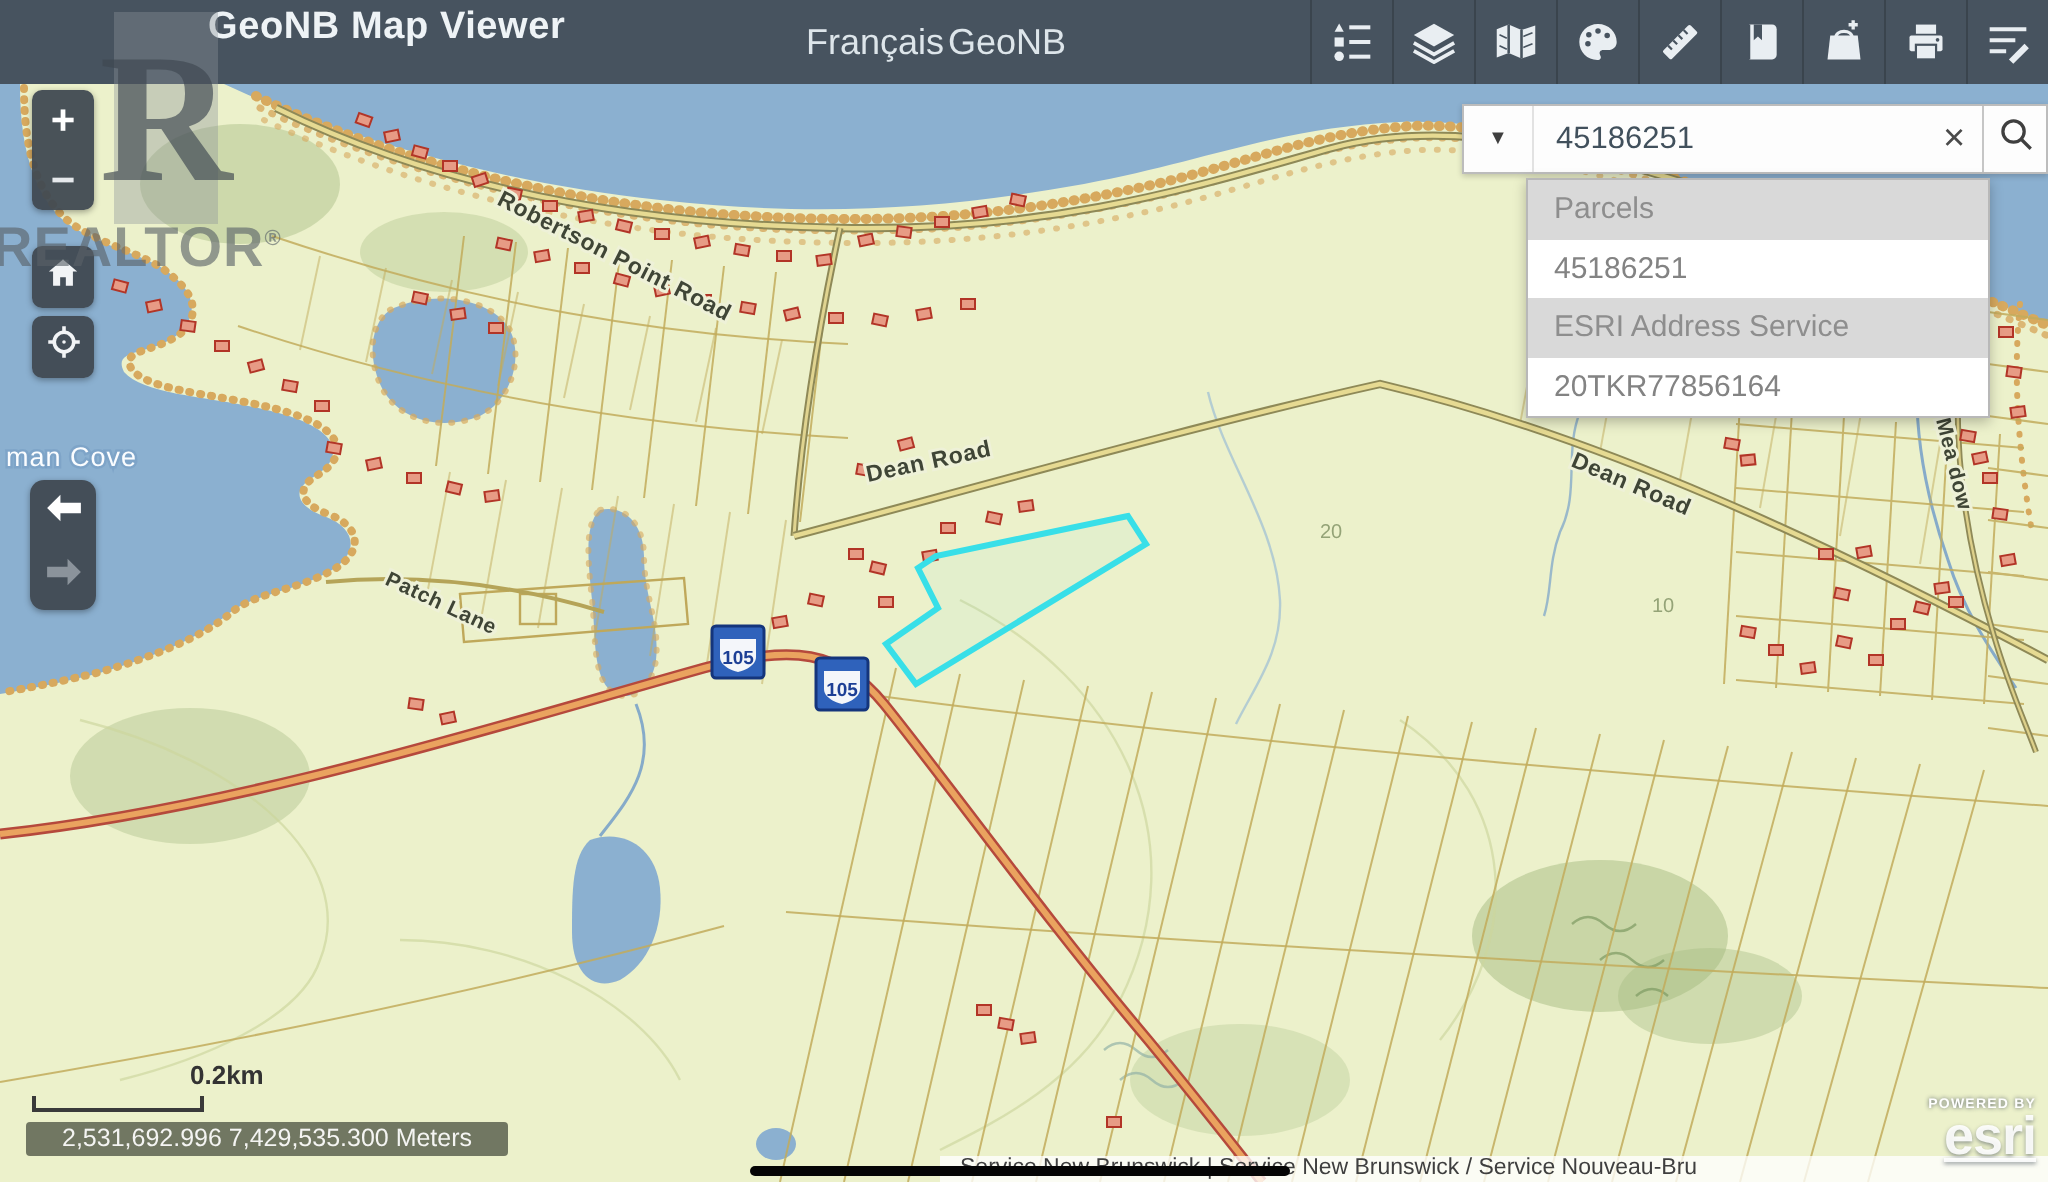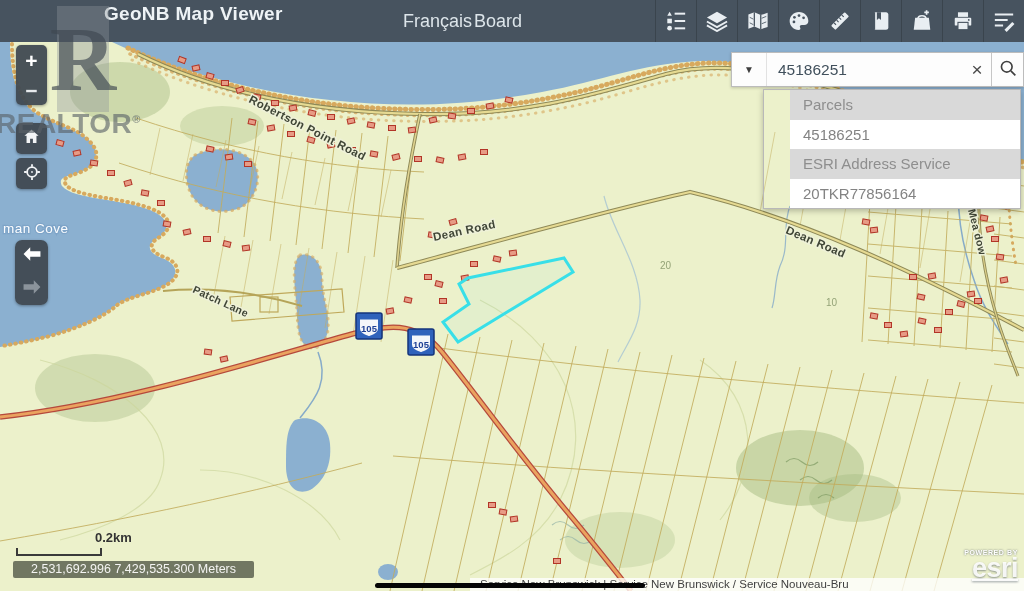--- a/index.html
+++ b/index.html
@@ -42,21 +42,21 @@
              z-index:25;box-shadow:0 1px 3px rgba(0,0,0,.2);}
   .s-arrow{width:34px;display:flex;align-items:center;justify-content:center;color:#3f3f3f;
            font-size:10px;cursor:pointer;border-right:1px solid #e2e2e2;}
   .s-text{flex:1;display:flex;align-items:center;padding-left:11px;font-size:15.5px;color:#41505c;}
   .s-clear{width:28px;display:flex;align-items:center;justify-content:center;font-size:19px;
            color:#4a4a4a;cursor:pointer;}
   .s-div{width:1px;background:#c6c6c6;}
   .s-mag{width:31px;display:flex;align-items:center;justify-content:center;cursor:pointer;}
 
   .dropdown{position:absolute;left:763px;top:89px;width:230px;z-index:26;
-            border:1px solid #b8b8b8;box-shadow:0 2px 6px rgba(0,0,0,.25);font-size:15px;padding-left:26px;}
+            border:1px solid #b8b8b8;box-shadow:0 2px 6px rgba(0,0,0,.25);font-size:15px;}
   .dd-row{height:29.5px;line-height:29.5px;padding-left:13px;box-sizing:border-box;}
   .dd-head{background:#d9d9d9;color:#8e8e8e;}
   .dd-item{background:#ffffff;color:#838383;cursor:pointer;}
 
   
   .scaletext{position:absolute;left:95px;top:530px;font-size:13px;font-weight:700;color:#333;z-index:16;}
   .scalebar{position:absolute;left:16px;top:548px;width:86px;height:8px;z-index:16;
             border-left:2px solid #3a3a3a;border-right:2px solid #3a3a3a;border-bottom:2px solid #3a3a3a;box-sizing:border-box;}
   .coords{position:absolute;left:13px;top:561px;height:17px;background:rgba(78,84,68,.78);
           border-radius:2px;color:#f4f4f2;font-size:12.5px;line-height:17px;padding:0 18px;z-index:16;white-space:nowrap;}
@@ -347,21 +347,21 @@
     <text class="maplabel sm" x="192" y="292" transform="rotate(25 192 292)">Patch Lane</text>
     <text class="maplabel sm" x="968" y="210" transform="rotate(76 968 210)">Mea dow</text>
     <text class="covelabel" x="3" y="233">man Cove</text>
     <text class="lotnum" x="826" y="306">10</text>
     <text class="lotnum" x="660" y="269">20</text>
   </svg>
 
   <div class="topbar">
     <div class="title">GeoNB Map Viewer</div>
     <div class="navlink lnk-fr">Français</div>
-    <div class="navlink lnk-beta">Board</div>
+    <div class="navlink lnk-beta">GeoNB</div>
 
     <div class="tools">
       <div class="toolbtn">
           <span>
         <svg width="22" height="22" viewBox="0 0 24 24">
               <g fill="#e9eef2" stroke="none">
                 <path d="M2.5,2 L7.5,2 L5,6.5 Z" transform="rotate(180 5 4.2)"></path>
                 <rect x="2.5" y="9.5" width="5" height="5"></rect>
                 <circle cx="5" cy="19.8" r="2.6"></circle>
               </g>

